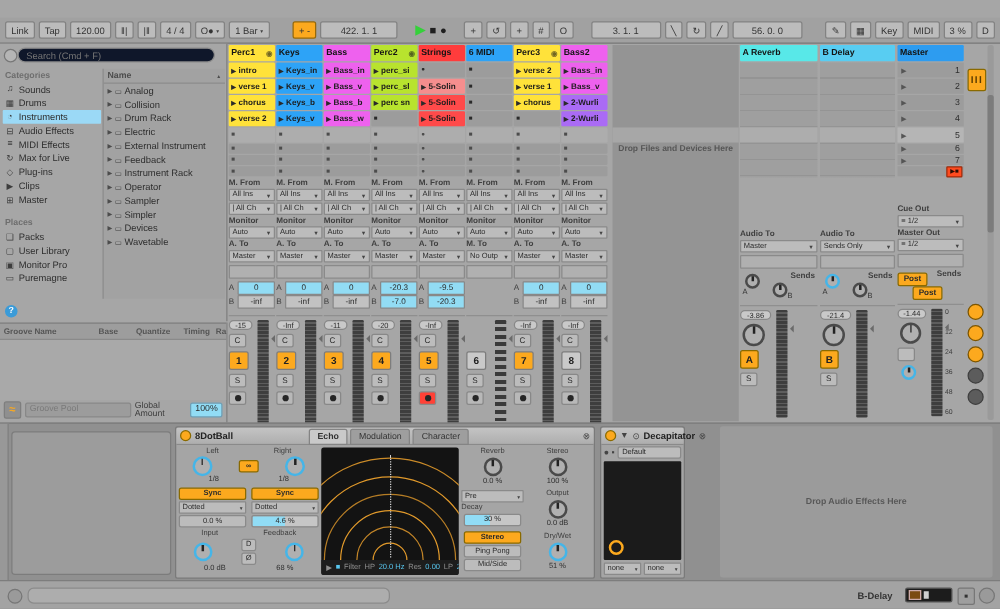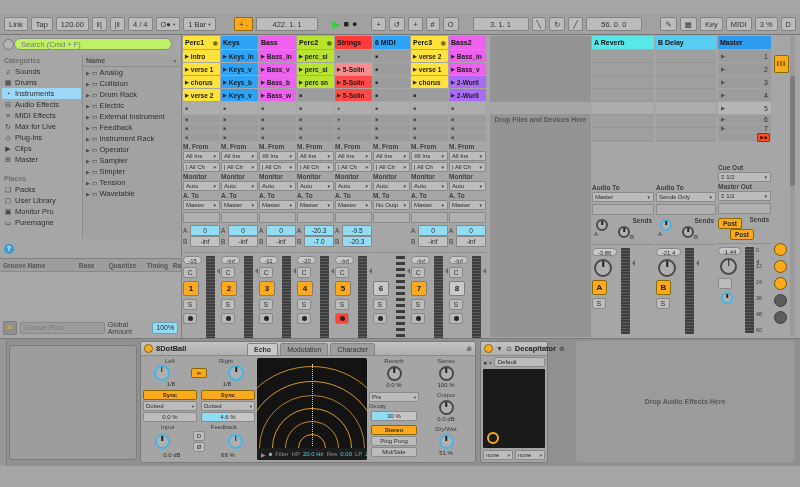--- a/index.html
+++ b/index.html
@@ -18,21 +18,21 @@
   .tbtn.orange{background:#fca91e;border-color:#96690a}
   .tr-play{color:#35d13a;font-size:11px;line-height:12px}
   .tr-dark{font-size:9px;color:#1f1f1f}
   .gap8{width:8px}.grow{flex:1}
   
   .session{position:absolute;top:35px;left:0;width:800px;height:303px}
   
   .browser{position:absolute;left:0;top:0;width:181px;height:222px;border-right:1px solid #7f7f7f;background:#a6a6a6}
   .bcollapse{position:absolute;left:3px;top:4px;width:9px;height:9px;border-radius:50%;border:1px solid #777;background:#b5b5b5}
   .bsearch{position:absolute;left:14px;top:3px;width:158px;height:12px;border-radius:6px;
-    border:1px solid #8a8a8a;background:#bef264;font-size:7.5px;color:#6e6e6e;padding:0 6px;
+    border:1px solid #8a8a8a;background:#0f172a;font-size:7.5px;color:#6e6e6e;padding:0 6px;
     font-family:"Liberation Sans",sans-serif;outline:none;box-sizing:border-box}
   .bcats{position:absolute;left:2px;top:20px;width:79px;bottom:18px;overflow:hidden}
   .bcat-label{font-size:7px;font-weight:bold;color:#6e6e6e;height:11px;line-height:11px;padding-left:2px}
   .bitem{height:11px;display:flex;align-items:center;gap:3px;padding-left:2px;font-size:7.5px;color:#2e2e2e;white-space:nowrap;overflow:hidden}
   .bitem .ic{width:8px;font-size:7px;color:#3d3d3d;text-align:center;flex:0 0 8px}
   .bitem.sel{background:#9bd9f6;border-radius:1px}
   .btree{position:absolute;left:82px;top:20px;width:97px;bottom:18px;background:#a2a2a2;border-left:1px solid #8c8c8c}
   .bname{height:11px;line-height:11px;font-size:7px;font-weight:bold;color:#4c4c4c;padding:0 3px;
     border-bottom:1px solid #8c8c8c;display:flex;justify-content:space-between;align-items:center}
   .trow{height:11px;display:flex;align-items:center;gap:2px;padding-left:3px;font-size:7.5px;color:#2e2e2e;white-space:nowrap;overflow:hidden}
@@ -328,21 +328,21 @@
             <span>Sampler</span>
           </div>
         <div class="trow">
             <span class="ar">▶</span>
             <span class="fl">▭</span>
             <span>Simpler</span>
           </div>
         <div class="trow">
             <span class="ar">▶</span>
             <span class="fl">▭</span>
-            <span>Tension</span>
+            <span>Devices</span>
           </div>
         <div class="trow">
             <span class="ar">▶</span>
             <span class="fl">▭</span>
             <span>Wavetable</span>
           </div>
       </div>
       <span class="bhelp">?</span>
     </div>
 
@@ -1301,14 +1301,25 @@
             <span class="dar">▾</span>
           </span>
       </div>
     </div>
 
     <div class="dropA">
         <span>Drop Audio Effects Here</span>
       </div>
   </div>
 
+  <div class="statusbar">
+    <span class="stcirc"></span>
+    <span class="stfield"></span>
+    <span class="sttrack">B-Delay</span>
+    <span class="stmini">
+        <b></b>
+        <i></i>
+      </span>
+    <span class="stbox">■</span>
+    <span class="stcirc2"></span>
+  </div>
 
 </div>
 
 </body></html>

